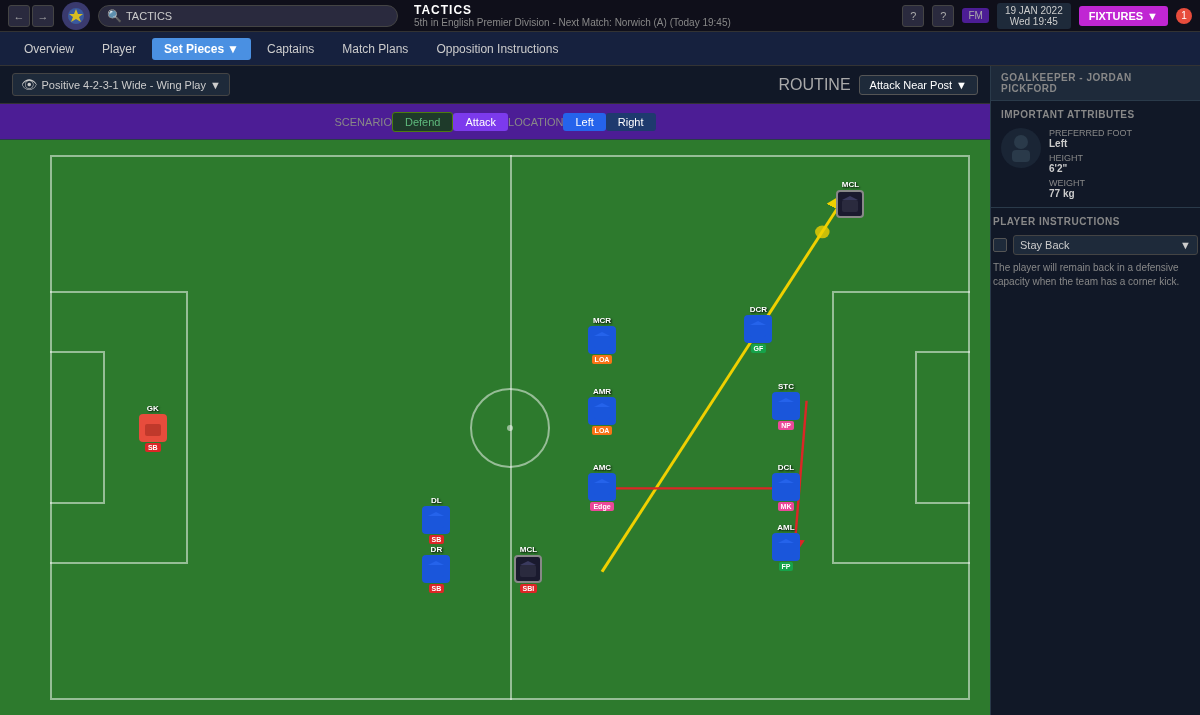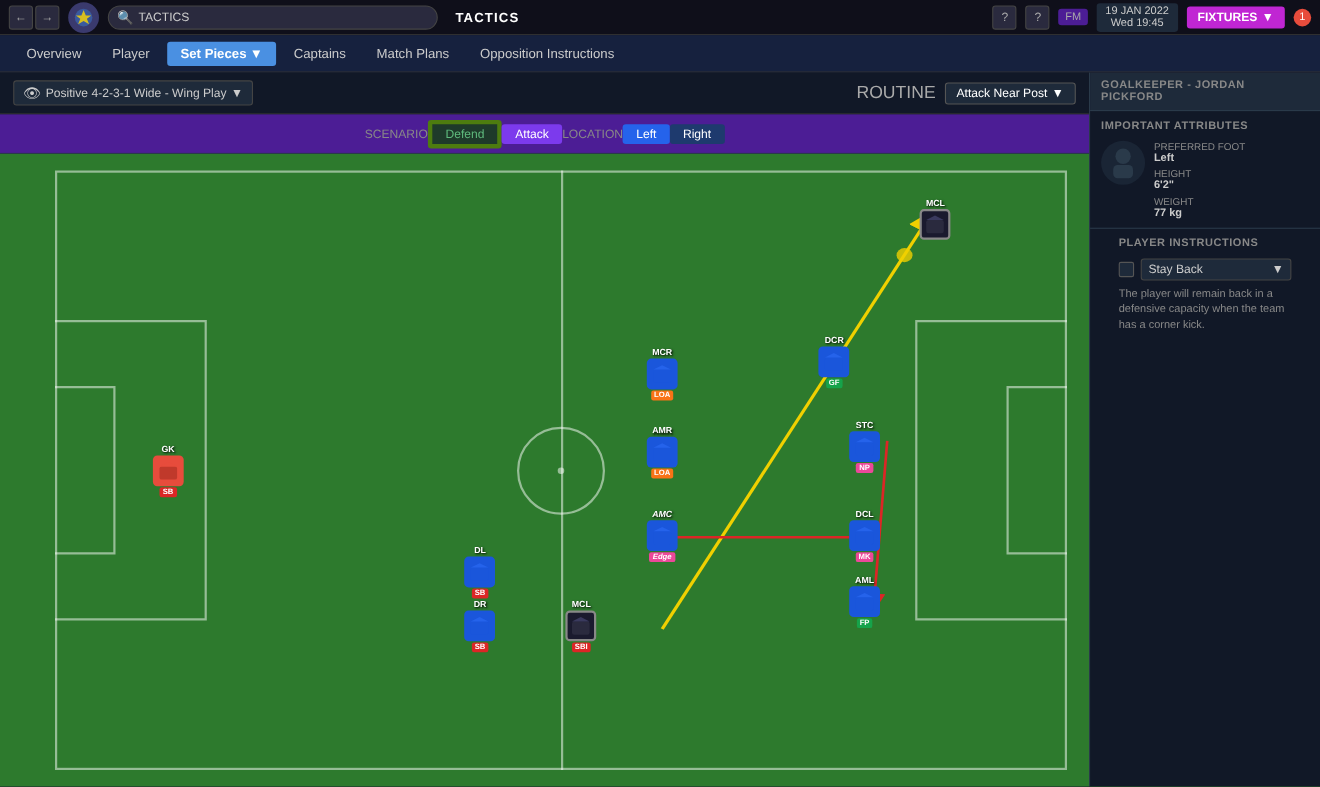--- a/index.html
+++ b/index.html
@@ -192,21 +192,21 @@
       border-radius: 3px;
       font-size: 11px;
       cursor: pointer;
       color: #ccc;
       background: transparent;
       border: none;
     }
     .scenario-btn.active-defend {
       background: #1e3a2a;
       color: #5fba7d;
-      border: 4px solid #4d7c0f;
+      border: 1px solid #4d7c0f;
     }
     .scenario-btn.active-attack {
       background: #7c3aed;
       color: #fff;
     }
     .location-btn {
       padding: 3px 12px;
       border-radius: 3px;
       font-size: 11px;
       cursor: pointer;
@@ -373,21 +373,21 @@
       margin-bottom: 8px;
     }
     .attr-icon {
       width: 40px; height: 40px;
       background: #1a2535;
       border-radius: 50%;
       margin: 0 auto 4px;
       display: flex; align-items: center; justify-content: center;
     }
     .player-instructions-section {
-      padding: 8px 26px;
+      padding: 8px 2px;
       flex: 1;
     }
     .instr-item {
       display: flex; align-items: center; gap: 6px;
       margin-bottom: 6px;
     }
     .instr-checkbox {
       width: 14px; height: 14px;
       border: 1px solid #555;
       background: #1e2a3a;
@@ -421,20 +421,21 @@
         <circle cx="9" cy="9" r="8" fill="#3a5a9e"></circle>
         <polygon points="9,2 11,7 16,7 12,10 14,15 9,12 4,15 6,10 2,7 7,7" fill="#ffd700" opacity="0.8"></polygon>
       </svg>
   </div>
   <div class="search-bar">
     <span style="margin-right:4px; font-size:12px;">🔍</span>
     <span>TACTICS</span>
   </div>
   <div style="margin-left:8px;">
     <div class="title-text">TACTICS</div>
+    <div class="subtitle-text">5th in English Premier Division - Next Match: Norwich (A) (Today 19:45)</div>
   </div>
   <div class="top-bar-right">
     <div class="icon-btn">?</div>
     <div class="icon-btn">?</div>
     <div class="fm-badge">FM</div>
     <div class="date-block">
       <div>19 JAN 2022</div>
       <div>Wed 19:45</div>
     </div>
     <button class="fixtures-btn">
@@ -574,21 +575,21 @@
           <div class="player-label">AMR</div>
           <div class="player-shirt blue">
             <svg width="20" height="20" viewBox="0 0 20 20">
                 <rect x="2" y="6" width="16" height="12" rx="2" fill="#1a56db"></rect>
                 <polygon points="2,6 10,2 18,6" fill="#2563eb"></polygon>
               </svg>
           </div>
           <div class="role-badge orange">LOA</div>
         </div>
 
-        <div class="player-token" style="left:60%; top:61%;font-style:italic;">
+        <div class="player-token" style="left:60%; top:61%;">
           <div class="player-label">AMC</div>
           <div class="player-shirt blue">
             <svg width="20" height="20" viewBox="0 0 20 20">
                 <rect x="2" y="6" width="16" height="12" rx="2" fill="#1a56db"></rect>
                 <polygon points="2,6 10,2 18,6" fill="#2563eb"></polygon>
               </svg>
           </div>
           <div class="role-badge pink">Edge</div>
         </div>
 

